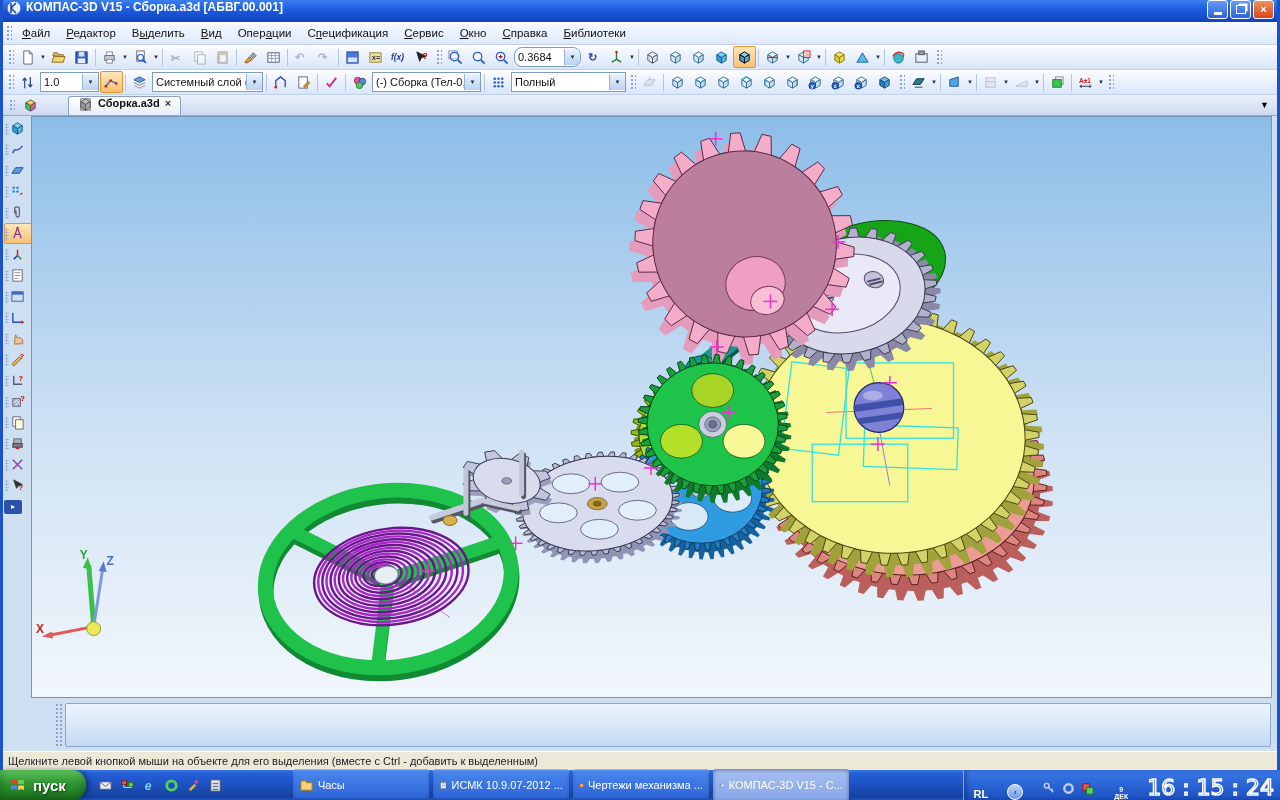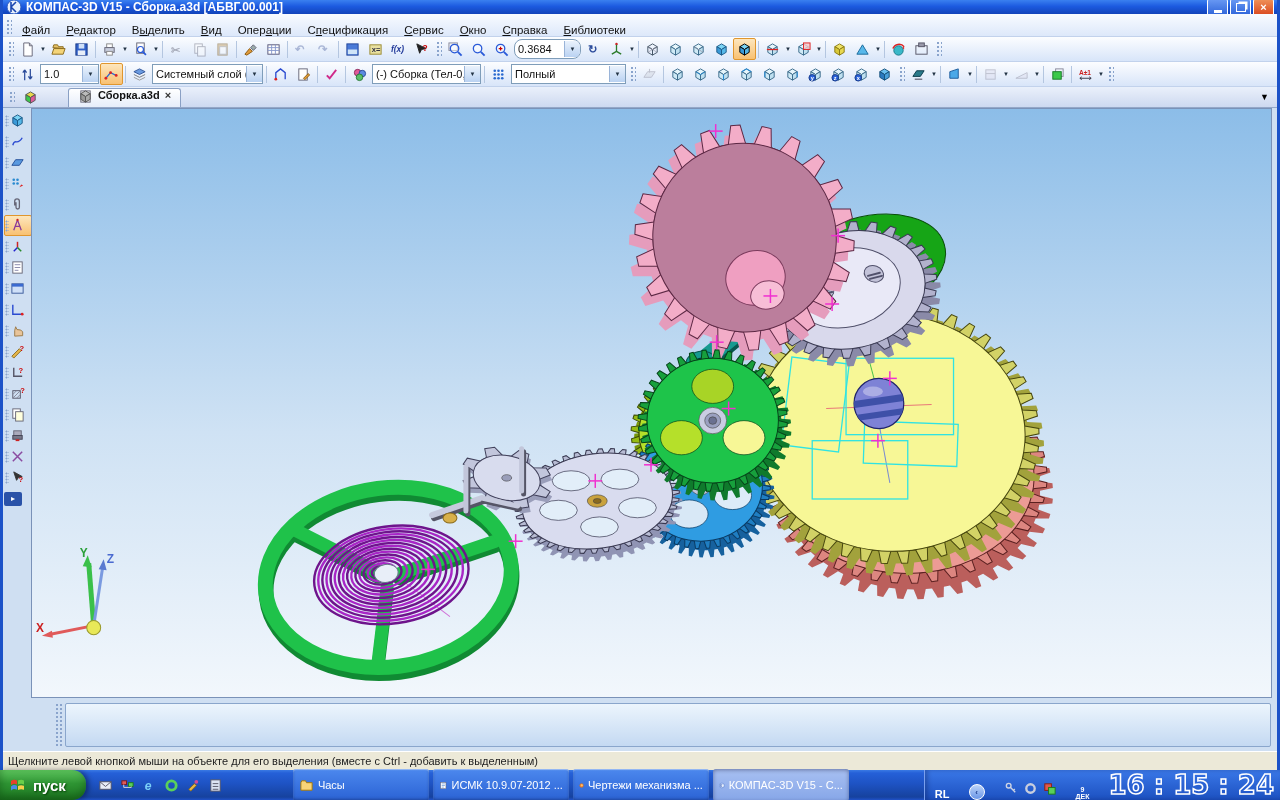--- a/index.html
+++ b/index.html
@@ -1,31 +1,31 @@
 <!DOCTYPE html>
 <html><head>
 <meta charset="utf-8">
 <style>
   html,body{margin:0;padding:0;width:1280px;height:800px;overflow:hidden;
     font-family:"Liberation Sans",sans-serif;background:#d4e2f6;}
   .app{width:1280px;height:770px;border-left:3px solid #1c52c8;border-right:3px solid #1c52c8;
     box-sizing:border-box;background:#d4e2f6;display:flex;flex-direction:column;}
   
-  .titlebar{height:14px;background:linear-gradient(180deg,#3a80f0,#1c5ae0 45%,#1244ba);
-    display:flex;align-items:center;color:#fff;font-weight:bold;font-size:12px;padding:0 3px;flex:none;}
+  .titlebar{height:22px;background:linear-gradient(180deg,#3a80f0,#1c5ae0 45%,#1244ba);
+    display:flex;align-items:flex-start;color:#fff;font-weight:bold;font-size:12px;padding:0 3px;flex:none;}
   .titlebar .appicon{width:16px;height:16px;margin-right:4px;}
   .winbtns{margin-left:auto;display:flex;gap:2px;}
   .winbtn{width:19px;height:17px;border-radius:3px;border:1px solid #fff;display:flex;align-items:center;
     justify-content:center;background:linear-gradient(#6a9af4,#2c62d8);color:#fff;font-size:11px;line-height:1;}
   .winbtn.close{background:linear-gradient(#f0935a,#d8441c);font-weight:bold;}
   .minbar{width:8px;height:3px;background:#fff;margin-top:8px;}
   .restore{width:8px;height:7px;border:1px solid #fff;box-shadow:2px -2px 0 -0.5px #fff;}
   
   .menubar{height:22px;background:linear-gradient(#f8fbff,#dde8fa);border-bottom:1px solid #c2d2ec;
-    display:flex;align-items:flex-end;font-size:11.5px;color:#111;flex:none;}
+    display:flex;align-items:center;font-size:11.5px;color:#111;flex:none;}
   .menu-item{padding:3px 8px;}
   .menu-item u{text-decoration:underline;}
   
   .tb{height:24px;background:linear-gradient(#fcfdff,#d8e5f9);border-bottom:1px solid #c2d2ec;
     display:flex;align-items:center;padding-left:2px;flex:none;white-space:nowrap;}
   .tb-btn{width:21px;height:20px;display:flex;align-items:center;justify-content:center;
     border:1px solid transparent;border-radius:2px;flex:none;}
   .tb-btn.hl{background:linear-gradient(#fde6bd,#f8c173);border:1px solid #e0962e;}
   .tb-btn.dis{opacity:.45;}
   .dd{width:8px;font-size:6px;color:#234;text-align:center;flex:none;}
@@ -82,21 +82,21 @@
     display:flex;align-items:center;gap:4px;padding:0 6px;color:#fff;font-size:11px;
     white-space:nowrap;overflow:hidden;box-sizing:border-box;}
   .task.active{background:linear-gradient(#a8c0f2,#86a6e8);box-shadow:inset 0 1px 4px rgba(0,0,40,.4);}
   .tray{margin-left:auto;height:30px;display:flex;align-items:flex-end;gap:19px;padding:0 6px 0 10px;
     background:linear-gradient(#3a78e8,#1c50c0);border-left:1px solid #7aa0ee;
     box-shadow:inset 3px 0 4px rgba(0,0,40,.25);flex:none;}
   .lang{color:#fff;font-size:11px;font-weight:bold;}
   .chev{width:14px;height:14px;border-radius:50%;background:linear-gradient(#bcd4f8,#6a96e8);
     border:1px solid #fff;color:#1a3a8a;font-size:8px;font-weight:bold;display:flex;align-items:center;justify-content:center;}
   .datebox{color:#fff;font-size:7px;line-height:7px;text-align:center;font-weight:bold;}
-  .clock{font-family:"DejaVu Sans",sans-serif;font-weight:700;font-size:26px;color:#fff;letter-spacing:0;}
+  .clock{font-family:"DejaVu Sans",sans-serif;font-weight:400;font-size:22px;color:#fff;letter-spacing:0;}
   @supports (-webkit-text-stroke: 1px white){
     .clock{color:rgba(40,90,210,0.25);-webkit-text-stroke:1.5px #fff;}
   }
 </style>
 </head>
 <body>
 
 <div class="app">
   <div class="titlebar">
     <span class="appicon">

